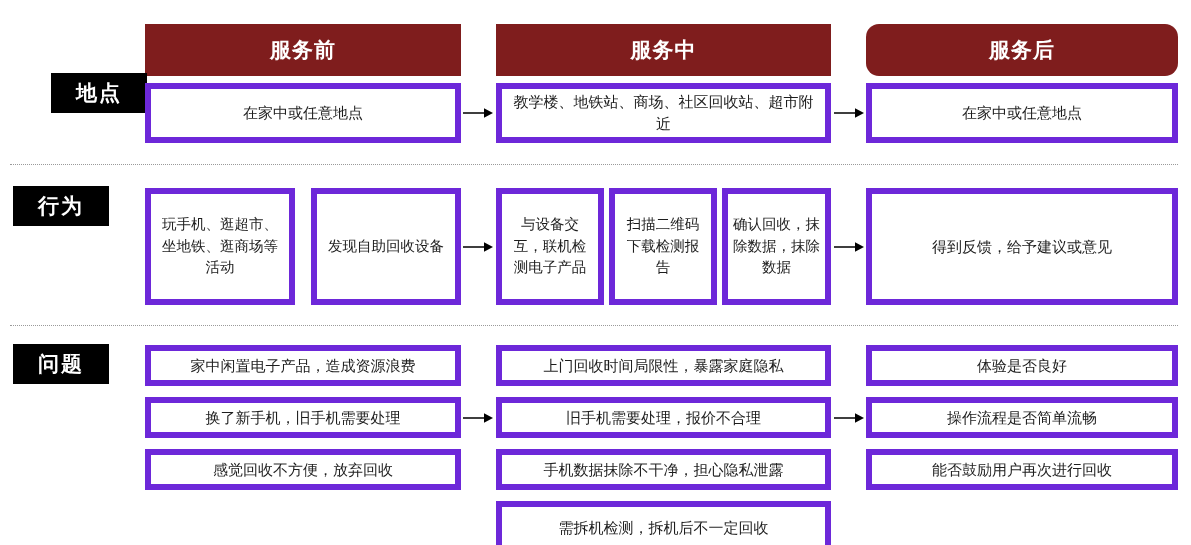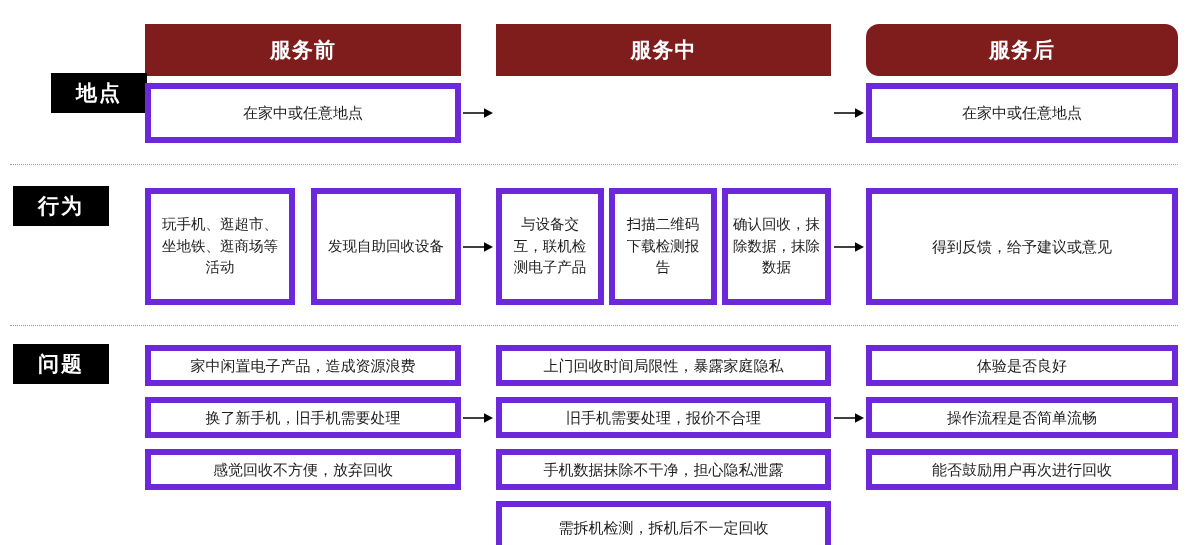--- a/index.html
+++ b/index.html
@@ -109,20 +109,21 @@
   <div class="row-label" style="left:13px; top:73px;margin-left:38px;">地点</div>
 
   <div class="box" style="left:145px; top:83px; width:316px; height:60px;">在家中或任意地点</div>
 
   <span class="arrow" style="left:463px; top:106px;">
     <svg width="30" height="14" viewBox="0 0 30 14">
       <path d="M0 6.2 H21 V2.2 L30 7 L21 11.8 V7.8 H0 Z" fill="#000000"></path>
     </svg>
   </span>
 
+  <div class="box" style="left:496px; top:83px; width:335px; height:60px;">教学楼、地铁站、商场、社区回收站、超市附近</div>
 
   <span class="arrow" style="left:834px; top:106px;">
     <svg width="30" height="14" viewBox="0 0 30 14">
       <path d="M0 6.2 H21 V2.2 L30 7 L21 11.8 V7.8 H0 Z" fill="#000000"></path>
     </svg>
   </span>
 
   <div class="box" style="left:866px; top:83px; width:312px; height:60px;">在家中或任意地点</div>
 
   <div class="divider" style="left:10px; top:164px; width:1168px;"></div>

